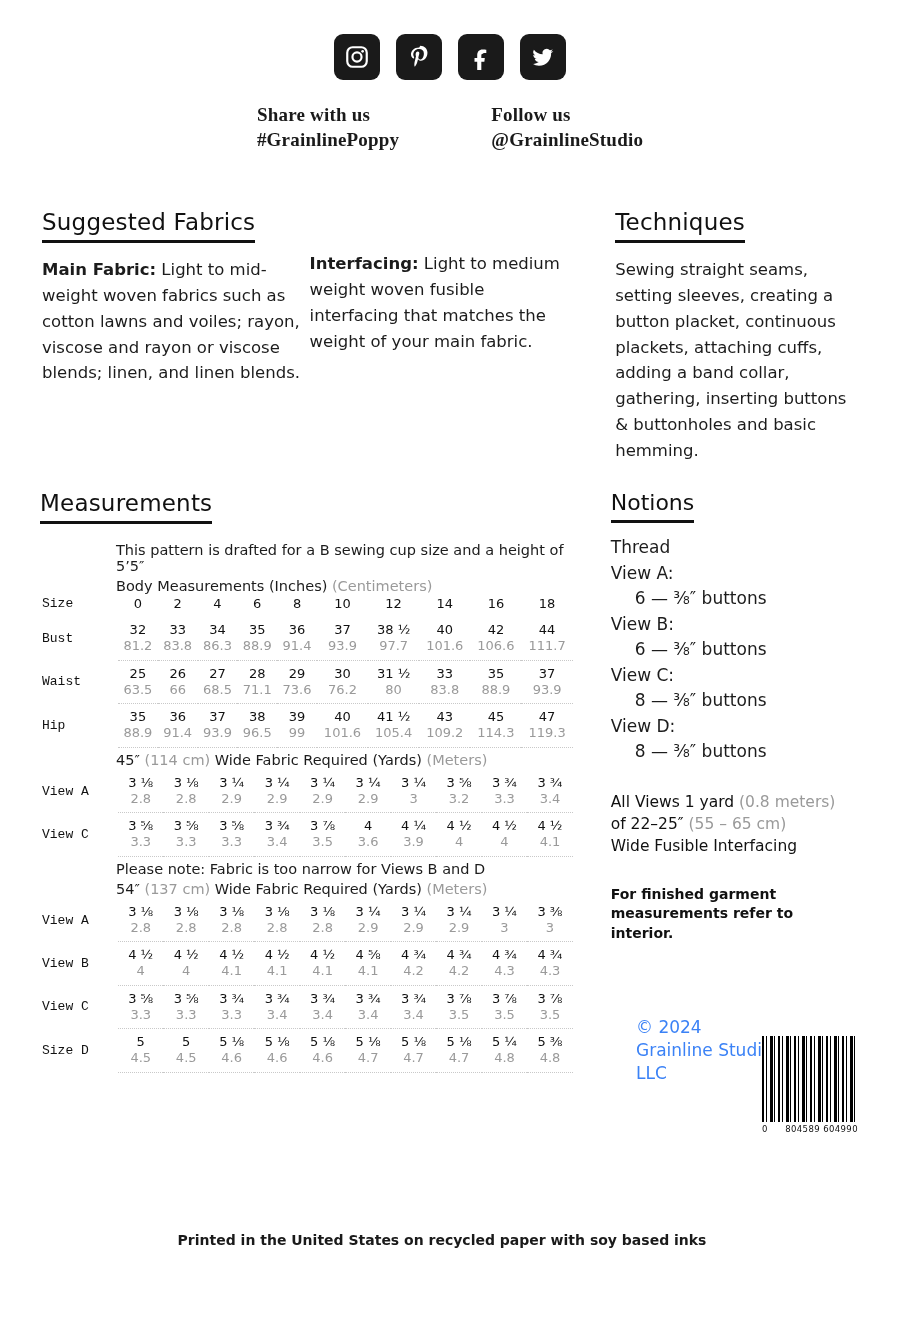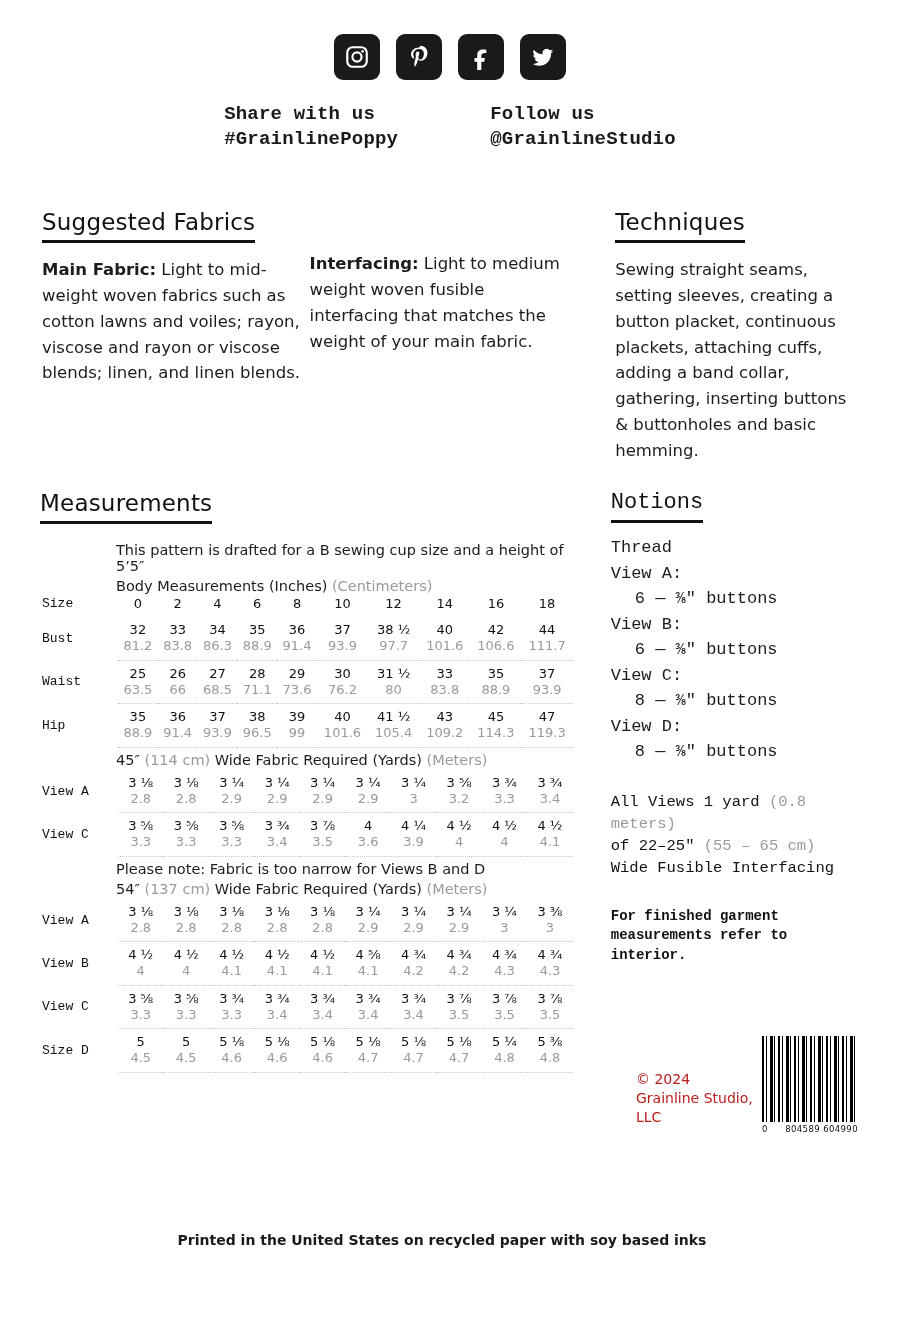--- a/index.html
+++ b/index.html
@@ -38,21 +38,21 @@
   .share-follow {
     display: flex;
     justify-content: center;
     gap: 92px;
     margin-top: 22px;
   }
   .sf-block {
     text-align: left;
   }
   .sf-line {
-    font-family: Liberation Mono, monospace;
+    font-family: Liberation Serif, serif;
     font-weight: bold;
     font-size: 19px;
     letter-spacing: 0.2px;
     line-height: 1.34;
     color: #1a1a1a;
   }
 
   
   .content {
     position: relative;
@@ -86,21 +86,21 @@
     color: #1c1c1c;
   }
   .body-text b { font-weight: bold; }
 
   
   .meas-wrap {
     margin-top: 26px;
     display: flex;
   }
   .meas-left { width: 560px; }
-  .meas-right { width: 262px; padding-left: 38px; font-family: Liberation Mono, monospace; }
+  .meas-right { width: 262px; padding-left: 38px; }
 
   .note-line {
     font-size: 14.5px;
     color: #1c1c1c;
     margin: 4px 0 2px 76px;
   }
   .grey { color: #9a9a9a; }
 
   table.meas {
     border-collapse: collapse;
@@ -165,24 +165,24 @@
     font-size: 14px;
     line-height: 1.4;
     margin-top: 28px;
     font-weight: bold;
   }
 
   
   .copyright {
     position: absolute;
     left: 636px;
-    top: 1070px;
-    font-size: 14px;
+    top: 1016px;
+    font-size: 17px;
     line-height: 1.35;
-    color: #b91c1c;
+    color: #3b82f6;
   }
   .barcode {
     position: absolute;
     left: 762px;
     top: 1036px;
     width: 96px;
   }
   .barcode-bars {
     height: 86px;
     width: 96px;

